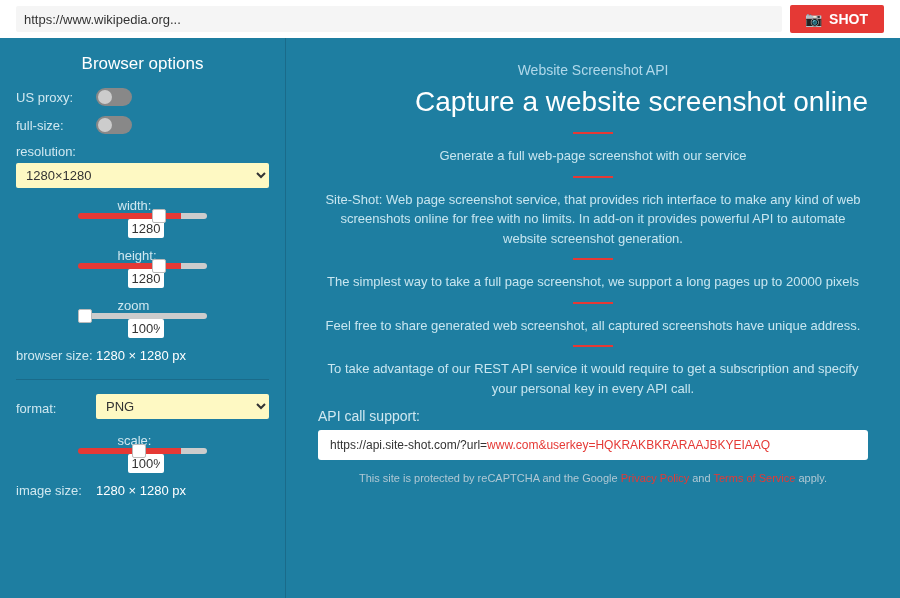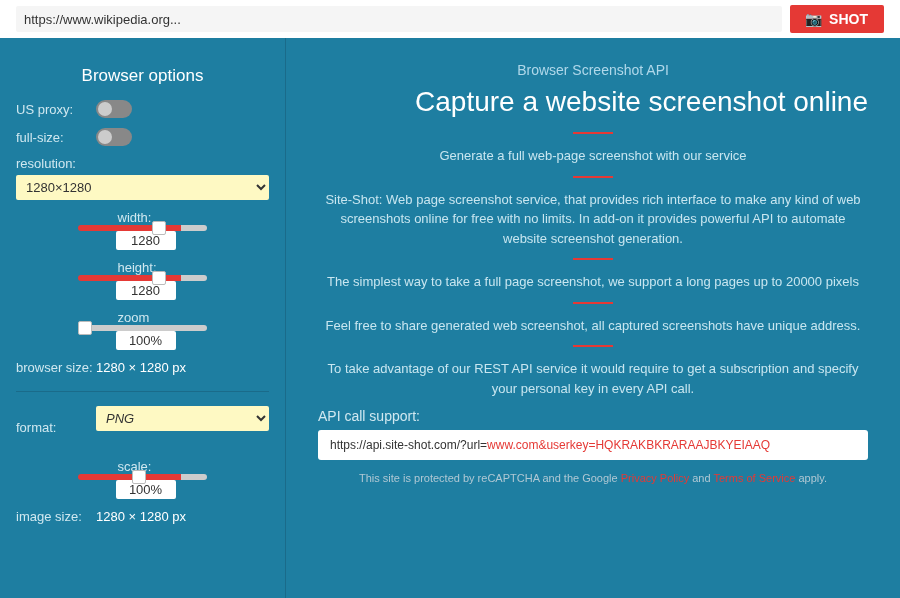--- a/index.html
+++ b/index.html
@@ -23,21 +23,21 @@
     }
     .shot-icon { font-size: 14px; }
 
     
     .main {
       display: flex; height: calc(598px - 38px);
     }
 
     
     .left-panel {
-      width: 286px; background: #1e7ea1; padding: 28px 16px;
+      width: 286px; background: #1e7ea1; padding: 16px 16px;
       border-right: 1px solid #1a6b8a; overflow-y: auto;
     }
     .section-title {
       text-align: center; font-size: 17px; font-weight: normal;
       margin-bottom: 14px; color: #fff;
     }
     .option-row {
       display: flex; align-items: center;
       margin-bottom: 10px; font-size: 13px; color: #d0e8f0;
     }
@@ -91,21 +91,21 @@
     }
     .range-white {
       background: linear-gradient(to right, #ccc 0%, #ccc 5%, #ccc 100%);
     }
     input[type="range"]::-webkit-slider-thumb {
       -webkit-appearance: none; width: 14px; height: 14px;
       background: #fff; border-radius: 2px; cursor: pointer;
       border: 1px solid #bbb;
     }
     .value-box {
-      width: 60px; text-align: center; font-size: 13px;
+      width: 36px; text-align: center; font-size: 13px;
       background: #fff; color: #333; border: none;
       border-radius: 2px; padding: 2px 4px; margin-left: 6px; flex-shrink: 0;
     }
 
     .browser-size-row {
       display: flex; font-size: 13px; color: #d0e8f0;
       margin-bottom: 16px; align-items: center;
     }
     .browser-size-label { width: 80px; }
     .browser-size-value { color: #fff; }
@@ -223,21 +223,21 @@
       <span class="browser-size-label">browser size:</span>
       <span class="browser-size-value">1280 × 1280 px</span>
     </div>
 
     <hr class="divider">
 
 
     
     <div class="option-row" style="align-items:center; margin-bottom:10px;">
       <span class="option-label">format:</span>
-      <select class="styled-select" style="margin-bottom:18px; width:auto; flex:1;font-style:italic;">
+      <select class="styled-select" style="margin-bottom:4px; width:auto; flex:1;">
         <option>PNG</option>
         <option>JPG</option>
         <option>PDF</option>
         <option>GIF</option>
       </select>
     </div>
 
     
     <div class="slider-row">
       <span class="slider-label">scale:</span>
@@ -250,21 +250,21 @@
     
     <div class="browser-size-row">
       <span class="browser-size-label">image size:</span>
       <span class="browser-size-value">1280 × 1280 px</span>
     </div>
 
   </div>
 
   <div class="right-panel">
 
-    <div class="api-title">Browser Screenshot API</div>
+    <div class="api-title">Website Screenshot API</div>
     <div class="main-headline">Capture a website screenshot online</div>
     <div class="separator"></div>
     <p class="sub-text">Generate a full web-page screenshot with our service</p>
     <div class="separator"></div>
     <p class="sub-text">Site-Shot: Web page screenshot service, that provides rich interface to make any kind of web screenshots online for free with no limits. In add-on it provides powerful API to automate website screenshot generation.</p>
     <div class="separator"></div>
     <p class="sub-text">The simplest way to take a full page screenshot, we support a long pages up to 20000 pixels</p>
     <div class="separator"></div>
     <p class="sub-text">Feel free to share generated web screenshot, all captured screenshots have unique address.</p>
     <div class="separator"></div>

